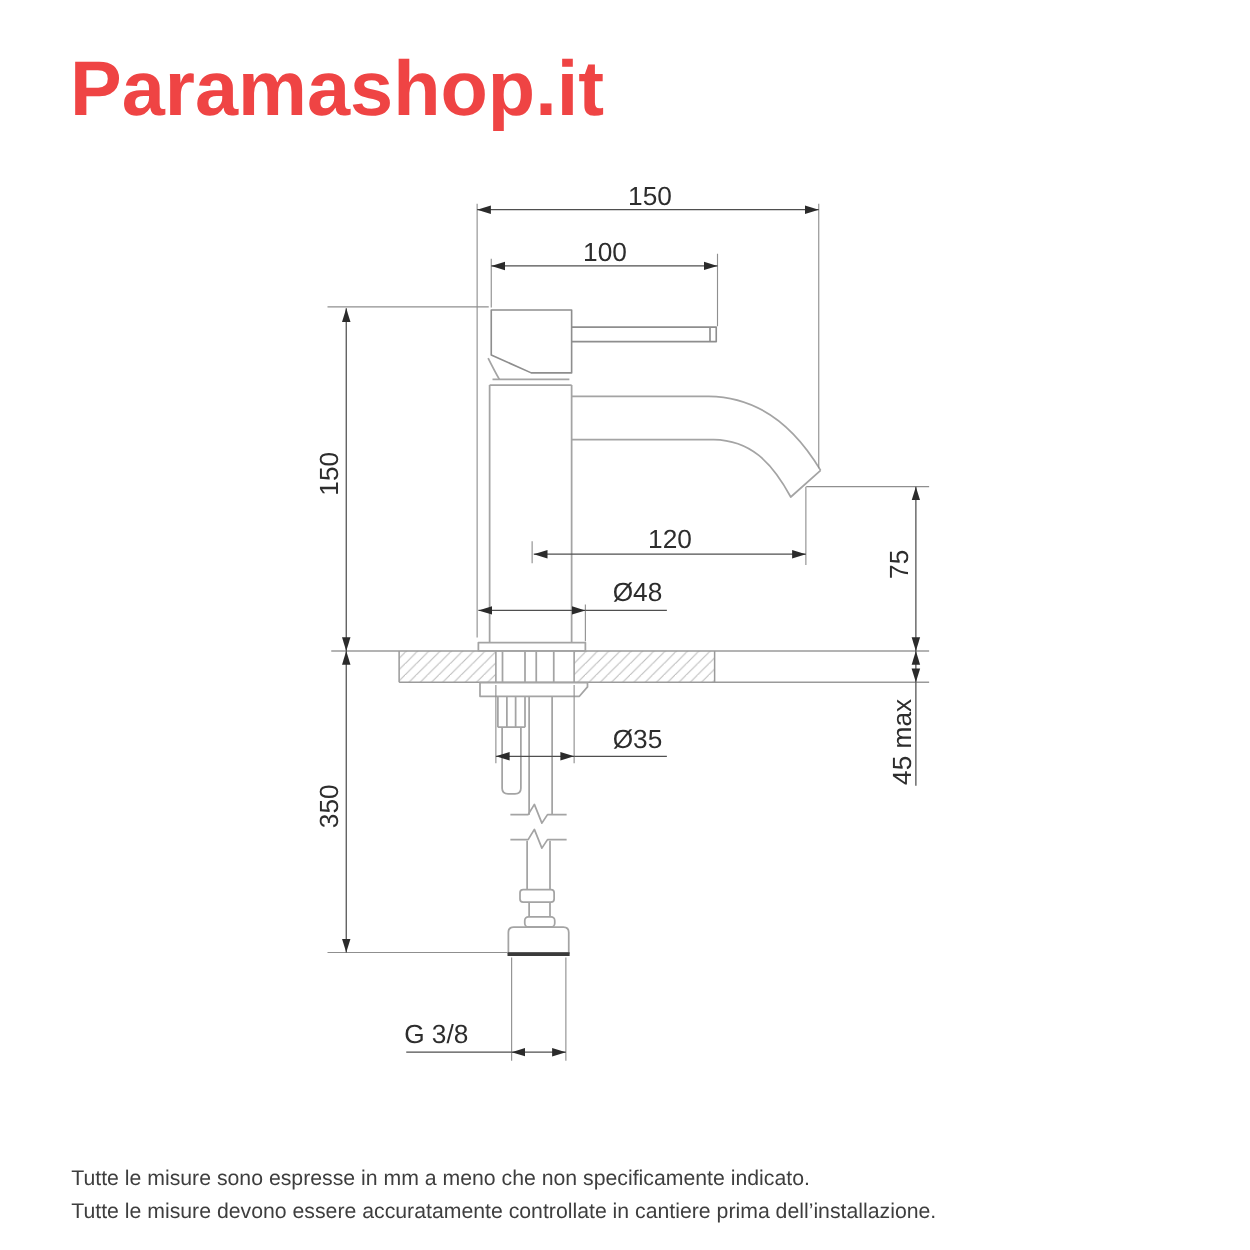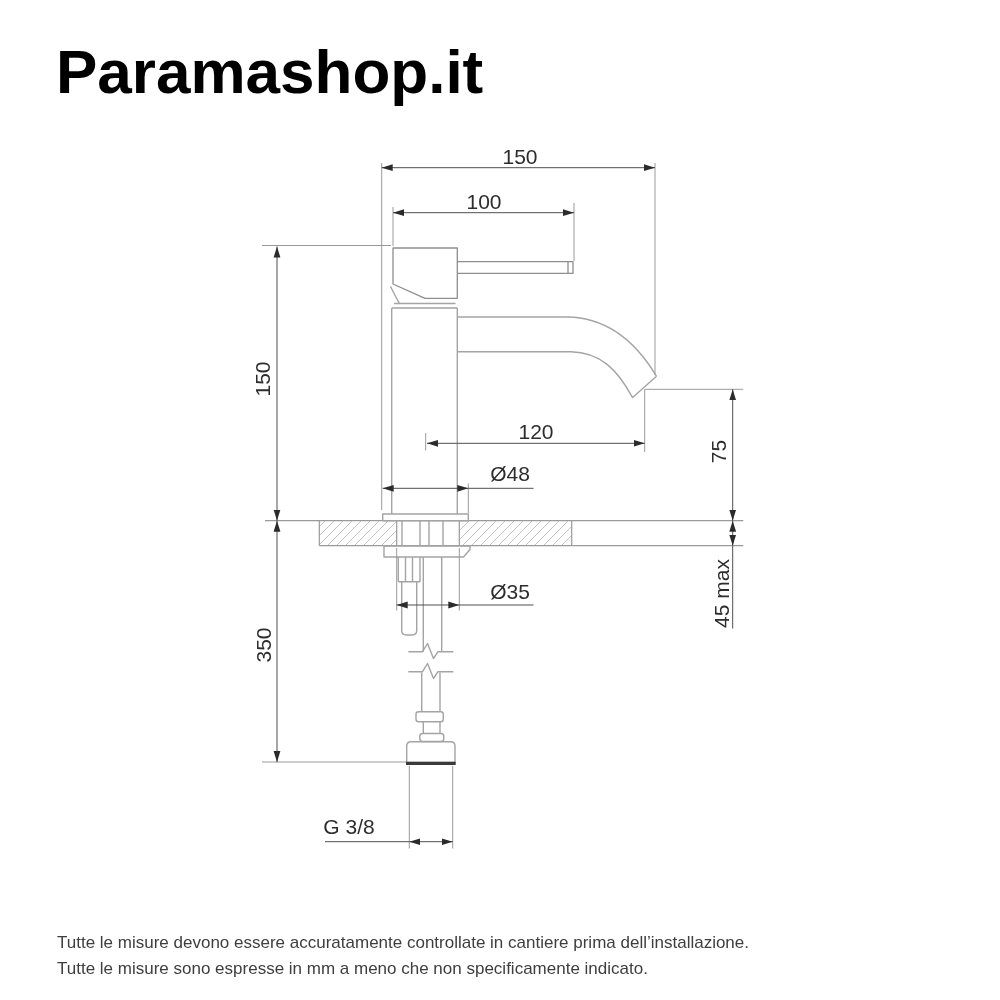--- a/index.html
+++ b/index.html
@@ -3,21 +3,21 @@
 <meta charset="utf-8">
 <style>
   html,body{margin:0;padding:0;}
   body{
     width:1000px;height:1000px;position:relative;background:#ffffff;
     font-family:"Liberation Sans",sans-serif;overflow:hidden;
   }
   .logo{
     position:absolute;left:56px;top:36px;
     font-size:62px;font-weight:bold;letter-spacing:0px;
-    color:#000000;
+    color:#ef4444;
   }
   .drawing-svg{position:absolute;left:0;top:0;}
   .fx{stroke:#a4a4a4;stroke-width:1.4;fill:none;stroke-linejoin:round;stroke-linecap:butt;}
   .fx2{stroke:#8e8e8e;stroke-width:1.3;fill:none;stroke-linejoin:round;}
   .deckline{stroke:#9a9a9a;stroke-width:1.2;fill:none;}
   .ext{stroke:#8f8f8f;stroke-width:0.9;fill:none;}
   .dim{stroke:#4f4f4f;stroke-width:1;fill:none;}
   .tail{stroke:#4f4f4f;stroke-width:1;fill:none;}
   .dimtxt{font-family:"Liberation Sans",sans-serif;font-size:21px;fill:#2d2d2d;text-anchor:middle;}
   .footer{
@@ -132,15 +132,15 @@
 
   <g>
     <path class="ext" d="M409.3,766 V848.5 M452.7,766 V848.5"></path>
     <path class="dim" marker-start="url(#arr)" marker-end="url(#arr)" d="M409.3,841.7 H452.7"></path>
     <path class="tail" d="M325,841.7 H409.3"></path>
     <text class="dimtxt" x="349" y="834">G 3/8</text>
   </g>
 </svg>
 
 <div class="footer">
+  <div>Tutte le misure sono espresse in mm a meno che non specificamente indicato.</div>
   <div>Tutte le misure devono essere accuratamente controllate in cantiere prima dell’installazione.</div>
-  <div>Tutte le misure sono espresse in mm a meno che non specificamente indicato.</div>
 </div>
 
 </body></html>

